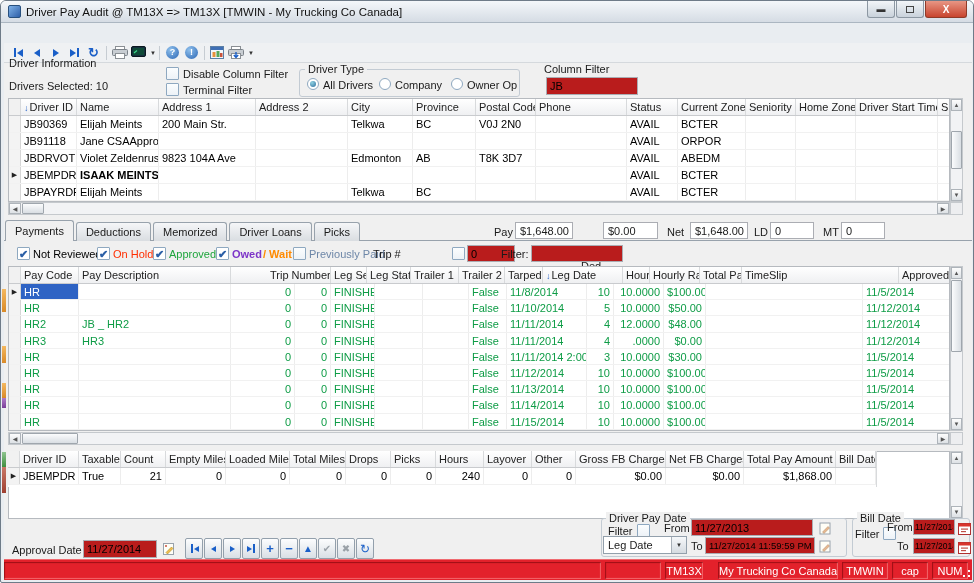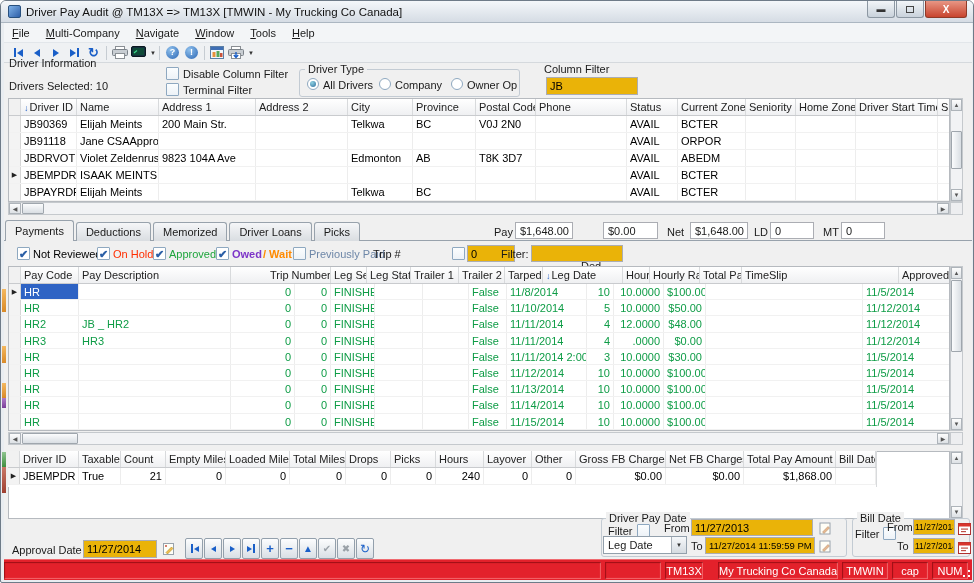--- a/index.html
+++ b/index.html
@@ -38,21 +38,21 @@
   
   .lbl{position:absolute;white-space:nowrap;}
   .cb{position:absolute;width:13px;height:13px;background:#fff;border:1px solid #8EA8C0;border-radius:1px;
     display:flex;align-items:center;justify-content:center;font-size:11px;line-height:10px;color:#2B5FA6;font-weight:bold;}
   .cb.off{background:linear-gradient(#FBFDFE,#EDF2F7);}
   .radio{position:absolute;width:12px;height:12px;border-radius:50%;background:#fff;border:1px solid #8EA8C0;}
   .radio.on::after{content:"";position:absolute;left:2px;top:2px;width:6px;height:6px;border-radius:50%;
     background:radial-gradient(circle at 35% 30%,#8ED0E0,#2E6E9E);}
   .groupbox{position:absolute;border:1px solid #C3CBD3;border-radius:3px;}
   .gb-caption{position:absolute;background:#F0F0F0;padding:0 3px;white-space:nowrap;}
-  .inputbox{position:absolute;background:#eab308;border:1px solid #ABADB3;font-family:"Liberation Sans",sans-serif;
+  .inputbox{position:absolute;background:#b91c1c;border:1px solid #ABADB3;font-family:"Liberation Sans",sans-serif;
     font-size:11px;padding:1px 3px;color:#000;}
   .client-bg{position:absolute;left:3px;top:62px;width:968px;height:496px;background:#F0F0F0;}
 
   
   .grid{position:absolute;background:#fff;border:1px solid #B6BABF;overflow:hidden;}
   .g-head{display:flex;height:17px;background:linear-gradient(#FFFFFF,#EFF0F2);border-bottom:1px solid #C9CBCE;}
   .g-hcell{flex:none;padding:2px 3px 0;white-space:nowrap;overflow:hidden;border-right:1px solid #D8DADC;color:#222;}
   .g-corner{background:#F1F1F1;}
   .g-row{display:flex;border-bottom:1px solid #F1F1F1;}
   .g-ind{flex:none;width:12px;background:#F3F3F3;border-right:1px solid #D6D6D6;display:flex;align-items:center;justify-content:center;font-size:7px;color:#222;}
@@ -111,28 +111,20 @@
     <span class="title-text">Driver Pay Audit @ TM13X =&gt; TM13X [TMWIN - My Trucking Co Canada]</span>
     <span class="winbtns">
       <span class="wbtn">▬</span>
       <span class="wbtn">
           <span class="maxglyph"></span>
         </span>
       <span class="wbtn close">X</span>
     </span>
   </div>
 
-  <div class="menubar">
-    <span class="menu-item"><u>F</u>ile</span>
-    <span class="menu-item"><u>M</u>ulti-Company</span>
-    <span class="menu-item"><u>N</u>avigate</span>
-    <span class="menu-item"><u>W</u>indow</span>
-    <span class="menu-item"><u>T</u>ools</span>
-    <span class="menu-item"><u>H</u>elp</span>
-  </div>
 
   <div class="toolbar">
     <span class="tbi">
         <span class="vb"></span>
         <span class="tl"></span>
       </span>
     <span class="tbi">
         <span class="tl"></span>
       </span>
     <span class="tbi">
@@ -274,21 +266,21 @@
         <div class="g-cell" style="width: 51px; color: rgb(0, 0, 0);">AVAIL</div>
         <div class="g-cell" style="width: 68px; color: rgb(0, 0, 0);">ABEDM</div>
         <div class="g-cell" style="width: 50px; color: rgb(0, 0, 0);"></div>
         <div class="g-cell" style="width: 60px; color: rgb(0, 0, 0);"></div>
         <div class="g-cell" style="width: 82px; color: rgb(0, 0, 0);"></div>
         <div class="g-cell" style="width: 13px; color: rgb(0, 0, 0);"></div>
       </div>
       <div class="g-row" style="height: 17px;">
         <div class="g-ind">▶</div>
         <div class="g-cell" style="width: 56px; color: rgb(0, 0, 0);">JBEMPDR</div>
-        <div class="g-cell" style="width: 82px; color: rgb(0, 0, 0);">ISAAK MEINTS</div>
+        <div class="g-cell" style="width: 82px; color: rgb(0, 0, 0); font-weight: bold;">ISAAK MEINTS</div>
         <div class="g-cell" style="width: 97px; color: rgb(0, 0, 0);"></div>
         <div class="g-cell" style="width: 92px; color: rgb(0, 0, 0);"></div>
         <div class="g-cell" style="width: 65px; color: rgb(0, 0, 0);"></div>
         <div class="g-cell" style="width: 63px; color: rgb(0, 0, 0);"></div>
         <div class="g-cell" style="width: 60px; color: rgb(0, 0, 0);"></div>
         <div class="g-cell" style="width: 91px; color: rgb(0, 0, 0);"></div>
         <div class="g-cell" style="width: 51px; color: rgb(0, 0, 0);">AVAIL</div>
         <div class="g-cell" style="width: 68px; color: rgb(0, 0, 0);">BCTER</div>
         <div class="g-cell" style="width: 50px; color: rgb(0, 0, 0);"></div>
         <div class="g-cell" style="width: 60px; color: rgb(0, 0, 0);"></div>

